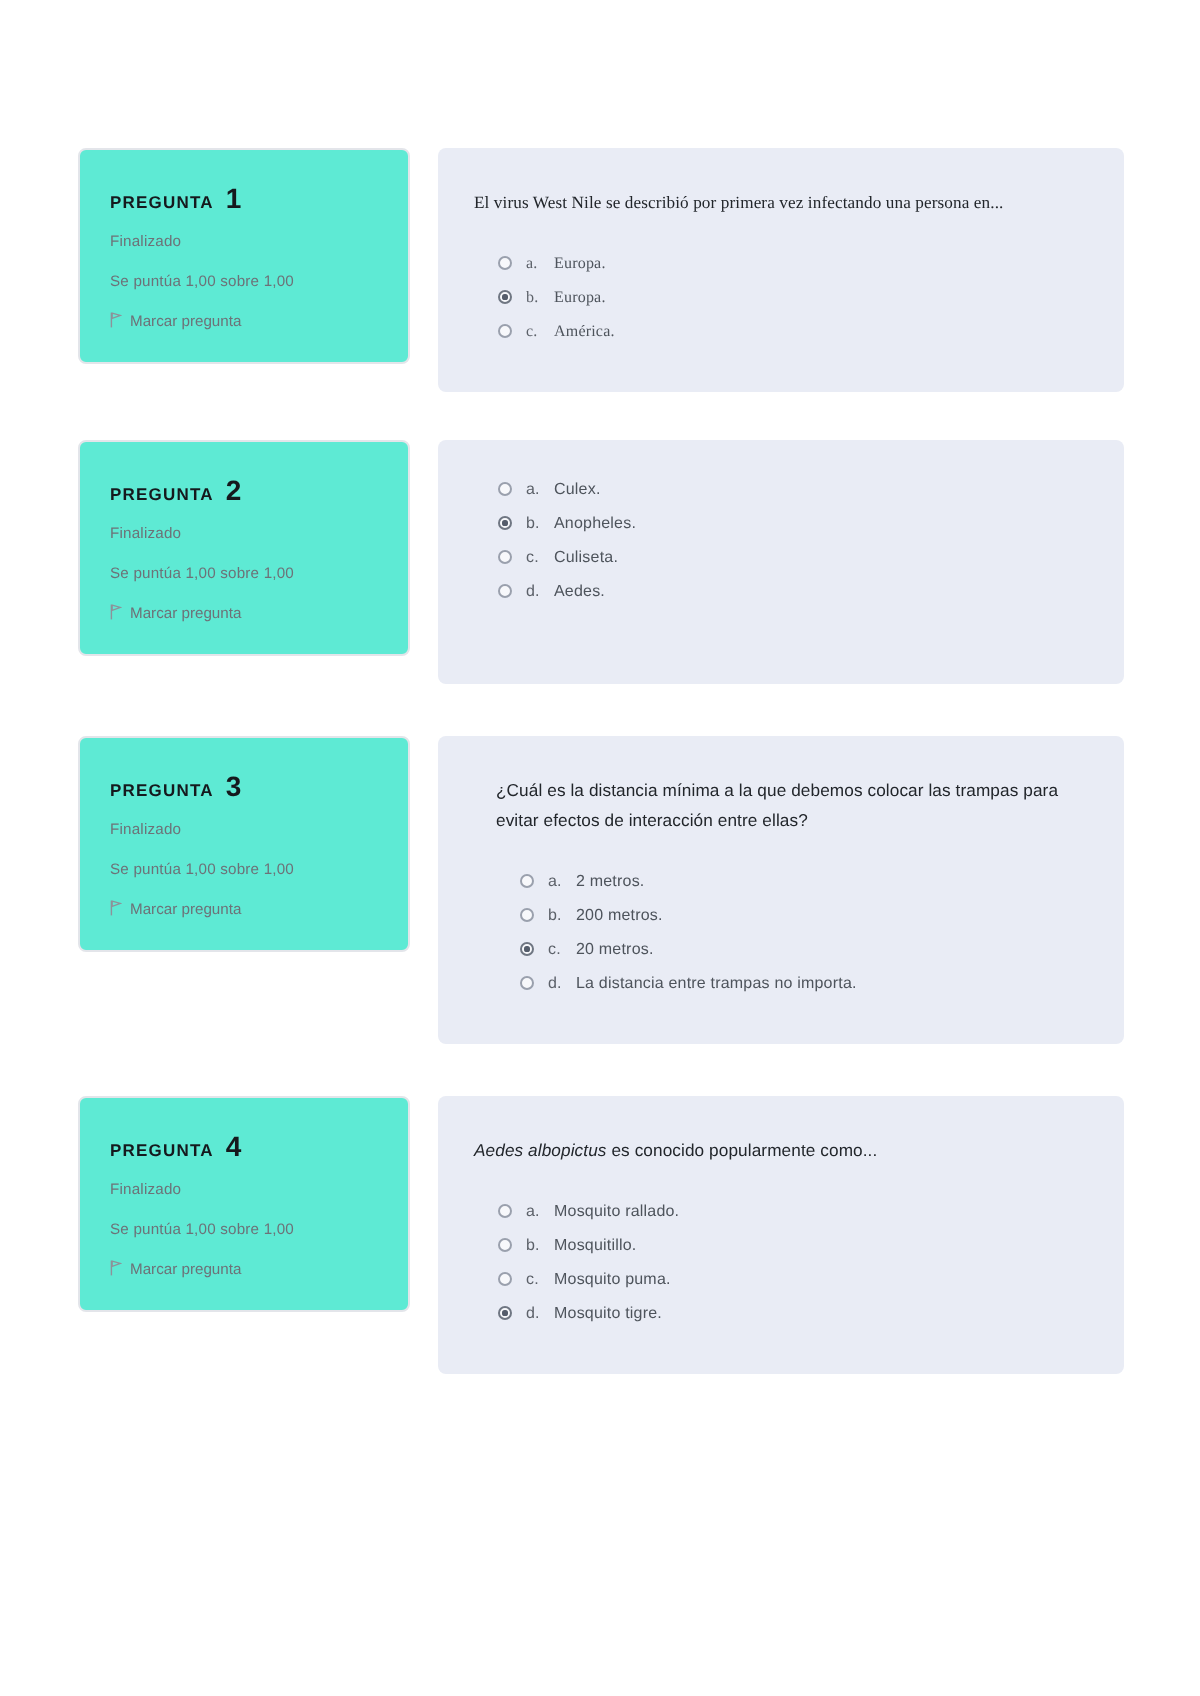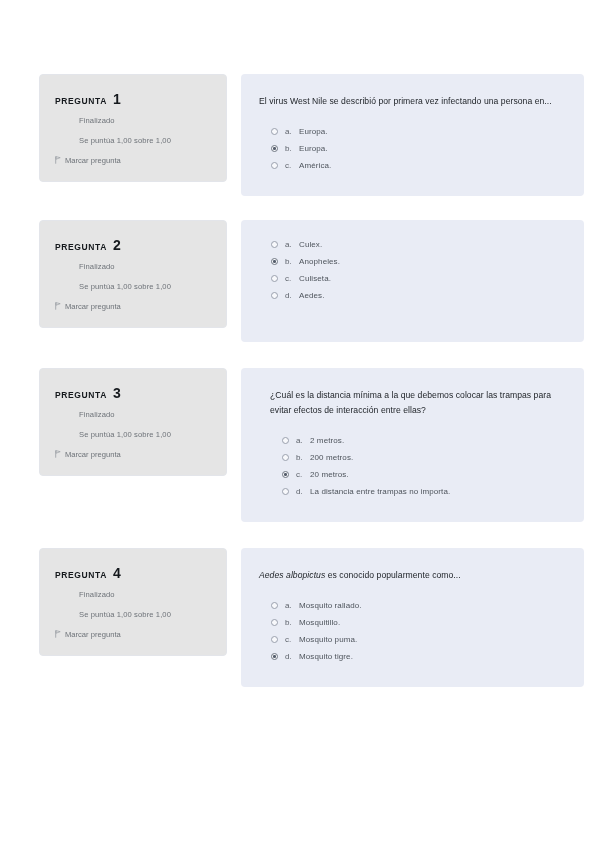--- a/index.html
+++ b/index.html
@@ -34,23 +34,23 @@
   .question-block {
     position: relative;
     display: flex;
     align-items: flex-start;
     margin-bottom: 22px;
   }
 
   
   .info-card {
     box-sizing: border-box;
-    width: 188px;
+    width: 166px;
     margin-left: 39px;
-    background: #e5e5e5;
+    background: #5eead4;
     border: 1px solid #e3e5ea;
     border-radius: 4px;
     padding: 17px 15px 16px 15px;
     flex: 0 0 auto;
   }
   .info-card-head {
     display: flex;
     align-items: baseline;
     gap: 6px;
     margin-bottom: 11px;
@@ -67,21 +67,20 @@
     font-weight: bold;
     color: #15191d;
     line-height: 1;
   }
   .info-line {
     font-size: 7.6px;
     color: #6d7278;
     line-height: 1;
     margin-bottom: 12px;
     letter-spacing: 0.1px;
-    margin-left: 24px;
   }
   .info-line:last-child { margin-bottom: 0; }
 
   .flag-row {
     display: flex;
     align-items: flex-start;
     gap: 4px;
     font-size: 7.6px;
     color: #6d7278;
   }
@@ -161,21 +160,21 @@
     flex: 0 0 auto;
     letter-spacing: 0.1px;
   }
   .ans-text {
     font-size: 8px;
     color: #4e545c;
     letter-spacing: 0.1px;
   }
 
   
-  .qb-1 .q-panel { min-height: 120px; }
+  .qb-1 .q-panel { min-height: 120px; font-family: Liberation Serif, serif; }
   .qb-2 .q-panel { min-height: 122px; }
   .qb-3 .q-panel { min-height: 122px; padding-left: 29px; }
   .qb-4 .q-panel { min-height: 122px; }
 
   .qb-1 { margin-bottom: 24px; }
   .qb-2 { margin-bottom: 26px; }
   .qb-3 { margin-bottom: 26px; }
 </style>
 </head>
 <body>

